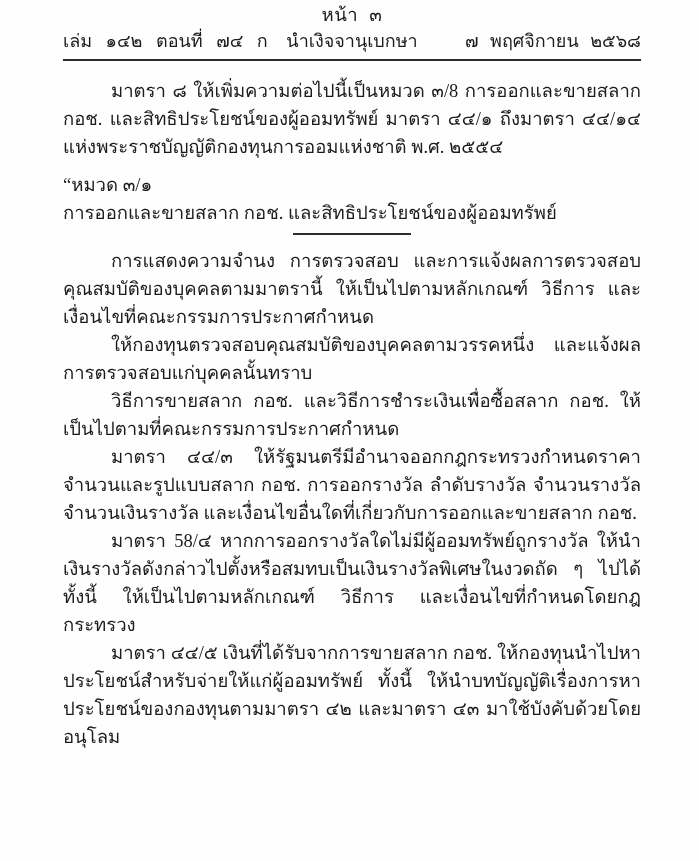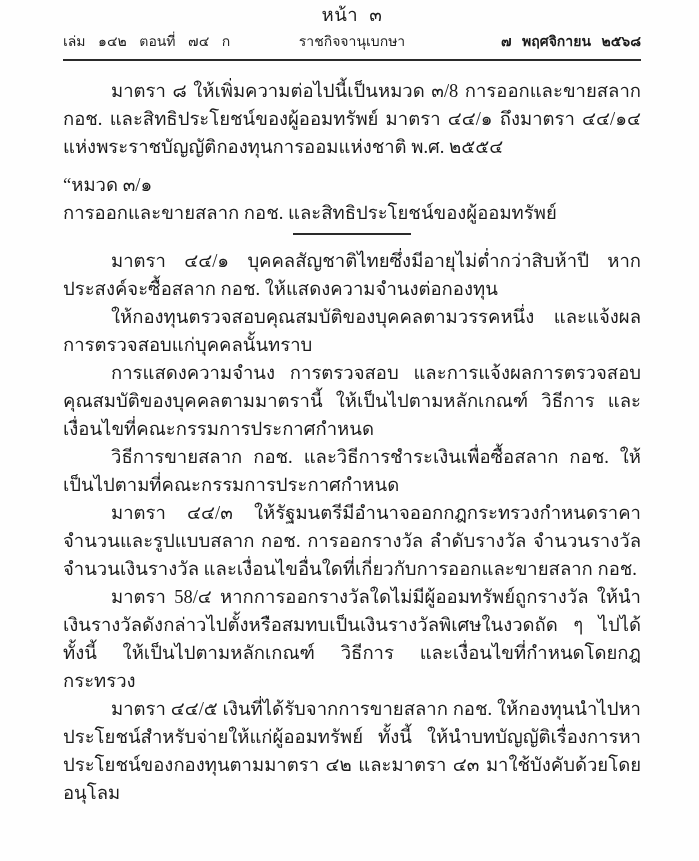--- a/index.html
+++ b/index.html
@@ -26,26 +26,26 @@
     text-align: center;
     font-size: 18.5px;
     line-height: 26px;
     letter-spacing: 0.5px;
     word-spacing: 6px;
   }
   .header-row {
     display: grid;
     grid-template-columns: 1fr auto 1fr;
     align-items: baseline;
-    font-size: 14px;
+    font-size: 18px;
     line-height: 27px;
   }
   .header-volume { justify-self: start; word-spacing: 9px; white-space: nowrap; }
   .header-gazette { justify-self: center; white-space: nowrap; }
-  .header-date { justify-self: end; word-spacing: 7px; white-space: nowrap; font-weight: bold; }
+  .header-date { justify-self: end; word-spacing: 7px; white-space: nowrap; }
   .header-rule {
     border: none;
     border-top: 2.5px solid #2a2a2a;
     margin: 4px 0 0 0;
   }
   
   .content {
     padding-top: 16px;
     font-size: 18.5px;
     line-height: 28px;
@@ -71,42 +71,41 @@
 </style>
 </head>
 <body>
 
 <div class="page">
 
   <div class="header">
     <div class="page-number">หน้า ๓</div>
     <div class="header-row">
       <span class="header-volume">เล่ม ๑๔๒ ตอนที่ ๗๔ ก</span>
-      <span class="header-gazette">ราชกิจจานุเบกษา</span>
+      <span class="header-gazette">นำเงิจจานุเบกษา</span>
       <span class="header-date">๗ พฤศจิกายน ๒๕๖๘</span>
     </div>
     <hr class="header-rule">
   </div>
 
   <div class="content">
 
 
     <p>มาตรา ๘ ให้เพิ่มความต่อไปนี้เป็นหมวด ๓/8 การออกและขายสลาก กอช. และสิทธิประโยชน์ของผู้ออมทรัพย์ มาตรา ๔๔/๑ ถึงมาตรา ๔๔/๑๔ แห่งพระราชบัญญัติกองทุนการออมแห่งชาติ พ.ศ. ๒๕๕๔</p>
 
     <div class="section-heading">
       <div class="line">“หมวด ๓/๑</div>
       <div class="line">การออกและขายสลาก กอช. และสิทธิประโยชน์ของผู้ออมทรัพย์</div>
       <hr class="heading-underline">
     </div>
 
-    <p>มาตรา ๔๔/๑ บุคคลสัญชาติไทยซึ่งมีอายุไม่ต่ำกว่าสิบห้าปี หากประสงค์จะซื้อสลาก กอช. ให้แสดงความจำนงต่อกองทุน</p>
+
+    <p>การแสดงความจำนง การตรวจสอบ และการแจ้งผลการตรวจสอบคุณสมบัติของบุคคลตามมาตรานี้ ให้เป็นไปตามหลักเกณฑ์ วิธีการ และเงื่อนไขที่คณะกรรมการประกาศกำหนด</p>
 
     <p>ให้กองทุนตรวจสอบคุณสมบัติของบุคคลตามวรรคหนึ่ง และแจ้งผลการตรวจสอบแก่บุคคลนั้นทราบ</p>
-
-    <p>การแสดงความจำนง การตรวจสอบ และการแจ้งผลการตรวจสอบคุณสมบัติของบุคคลตามมาตรานี้ ให้เป็นไปตามหลักเกณฑ์ วิธีการ และเงื่อนไขที่คณะกรรมการประกาศกำหนด</p>
 
 
     <p>วิธีการขายสลาก กอช. และวิธีการชำระเงินเพื่อซื้อสลาก กอช. ให้เป็นไปตามที่คณะกรรมการประกาศกำหนด</p>
 
     <p>มาตรา ๔๔/๓ ให้รัฐมนตรีมีอำนาจออกกฎกระทรวงกำหนดราคา จำนวนและรูปแบบสลาก กอช. การออกรางวัล ลำดับรางวัล จำนวนรางวัล จำนวนเงินรางวัล และเงื่อนไขอื่นใดที่เกี่ยวกับการออกและขายสลาก กอช.</p>
 
     <p>มาตรา 58/๔ หากการออกรางวัลใดไม่มีผู้ออมทรัพย์ถูกรางวัล ให้นำเงินรางวัลดังกล่าวไปตั้งหรือสมทบเป็นเงินรางวัลพิเศษในงวดถัด ๆ ไปได้ ทั้งนี้ ให้เป็นไปตามหลักเกณฑ์ วิธีการ และเงื่อนไขที่กำหนดโดยกฎกระทรวง</p>
 
     <p>มาตรา ๔๔/๕ เงินที่ได้รับจากการขายสลาก กอช. ให้กองทุนนำไปหาประโยชน์สำหรับจ่ายให้แก่ผู้ออมทรัพย์ ทั้งนี้ ให้นำบทบัญญัติเรื่องการหาประโยชน์ของกองทุนตามมาตรา ๔๒ และมาตรา ๔๓ มาใช้บังคับด้วยโดยอนุโลม</p>
 

